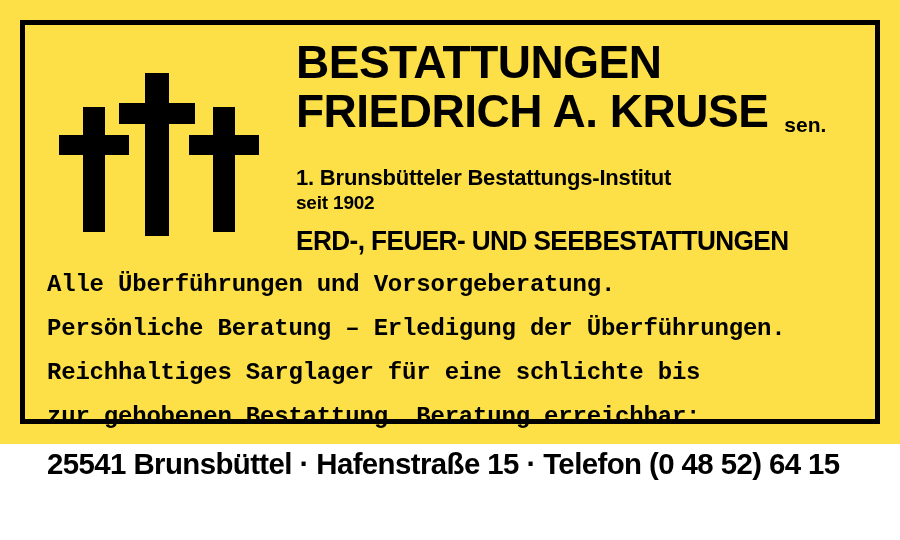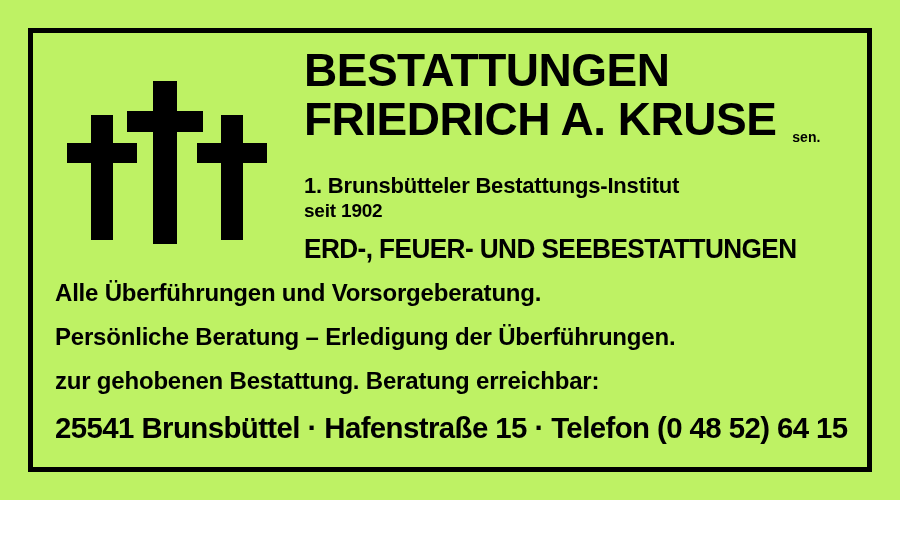--- a/index.html
+++ b/index.html
@@ -11,23 +11,23 @@
     width: 900px;
     height: 540px;
     font-family: "Liberation Sans", sans-serif;
     color: #000000;
     overflow: hidden;
   }
   .ad {
     position: relative;
     box-sizing: border-box;
     width: 900px;
-    height: 500px;
-    background: #bef264;
-    padding: 28px;
+    height: 444px;
+    background: #fde047;
+    padding: 20px;
   }
   .ad-frame {
     box-sizing: border-box;
     width: 100%;
     height: 100%;
     border: 5px solid #000000;
     padding: 10px 16px 8px 16px;
     display: flex;
     flex-direction: column;
   }
@@ -83,21 +83,21 @@
     align-items: flex-end;
     white-space: nowrap;
   }
   .line2 {
     font-size: 46px;
     font-weight: bold;
     letter-spacing: -0.5px;
     line-height: 1.08;
   }
   .sen {
-    font-size: 14px;
+    font-size: 21px;
     font-weight: bold;
     margin-left: 16px;
     letter-spacing: 0px;
   }
   .sub1 {
     font-size: 22px;
     font-weight: bold;
     margin-top: 28px;
     line-height: 1.22;
     letter-spacing: -0.2px;
@@ -117,20 +117,21 @@
     letter-spacing: -0.6px;
     transform: scaleX(0.97);
     transform-origin: left center;
     white-space: nowrap;
   }
 
   
   .body-lines {
     margin-top: 16px;
     margin-left: 6px;
+    font-family: Liberation Mono, monospace;
   }
   .body-line {
     font-size: 24px;
     font-weight: bold;
     line-height: 1.0;
     margin-bottom: 20px;
     letter-spacing: -0.2px;
     white-space: nowrap;
   }
   .body-line:last-child { margin-bottom: 0; }
@@ -179,19 +180,20 @@
         <div class="sub1">1. Brunsbütteler Bestattungs-Institut</div>
         <div class="sub2">seit 1902</div>
         <div class="services">ERD-, FEUER- UND SEEBESTATTUNGEN</div>
       </div>
 
     </div>
 
     <div class="body-lines">
       <div class="body-line">Alle Überführungen und Vorsorgeberatung.</div>
       <div class="body-line">Persönliche Beratung – Erledigung der Überführungen.</div>
+      <div class="body-line">Reichhaltiges Sarglager für eine schlichte bis</div>
       <div class="body-line">zur gehobenen Bestattung. Beratung erreichbar:</div>
     </div>
 
     <div class="footer">25541 Brunsbüttel · Hafenstraße 15 · Telefon (0 48 52) 64 15</div>
 
   </div>
 </div>
 
 </body></html>

